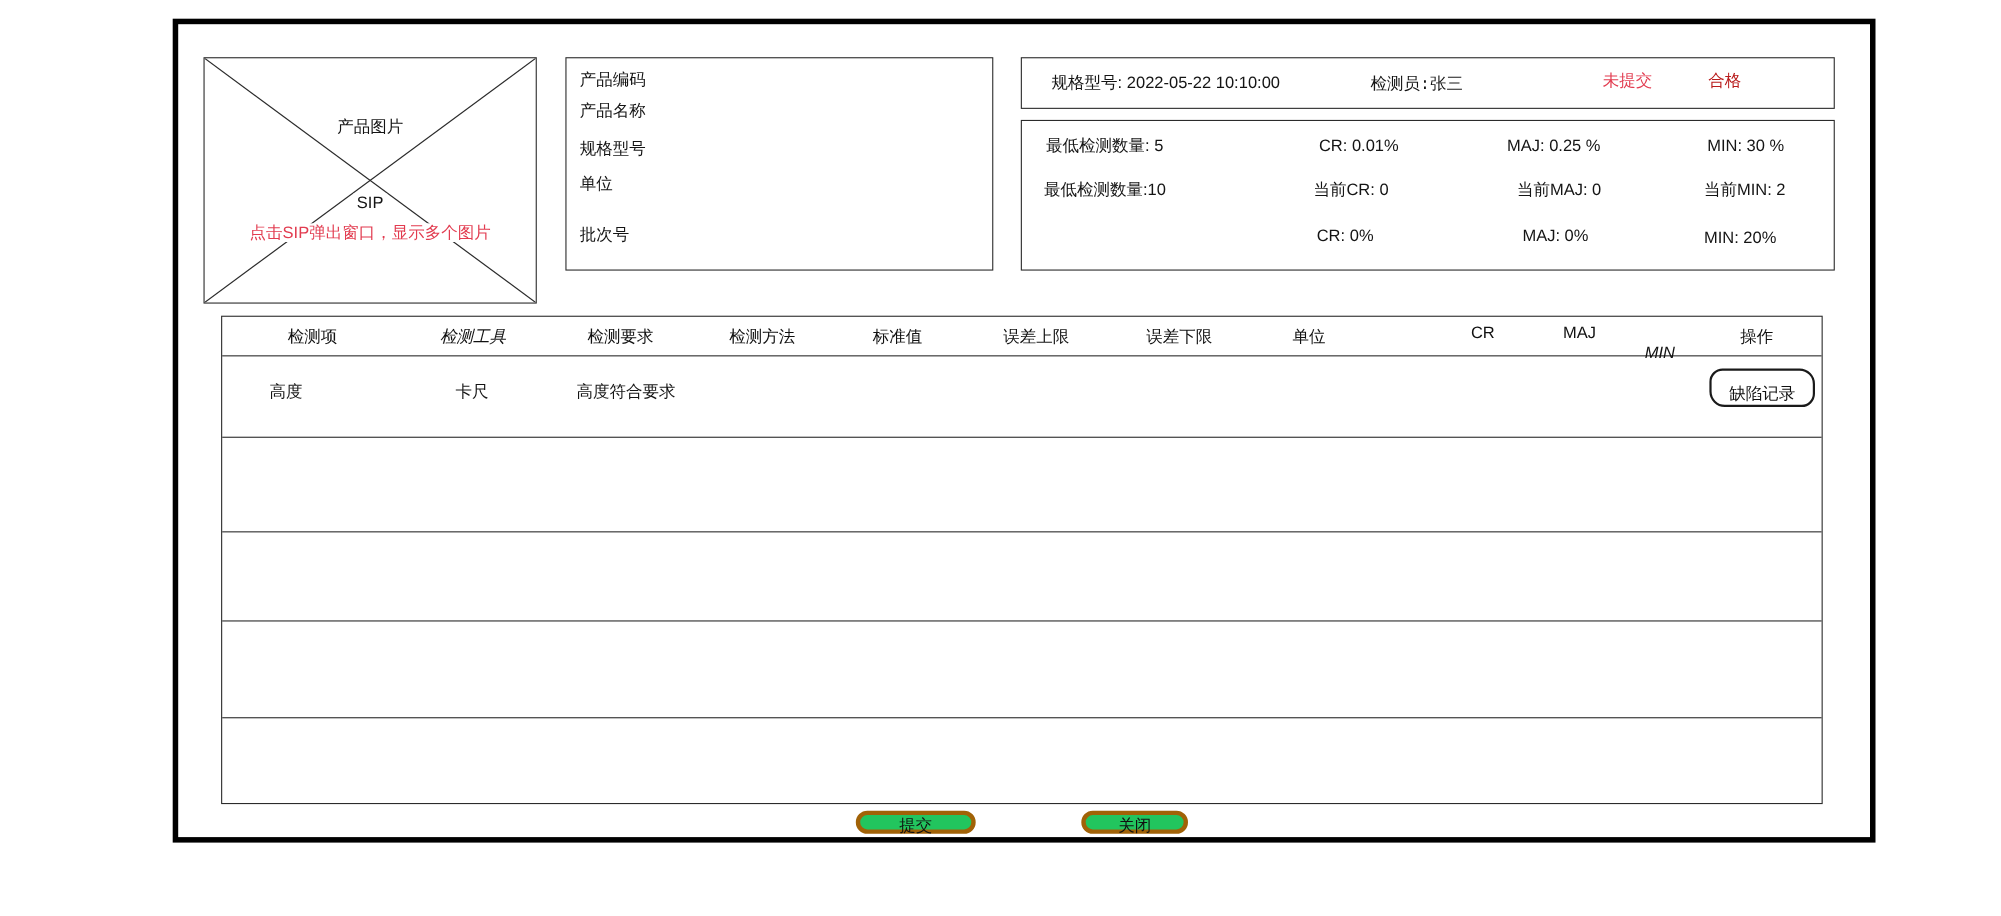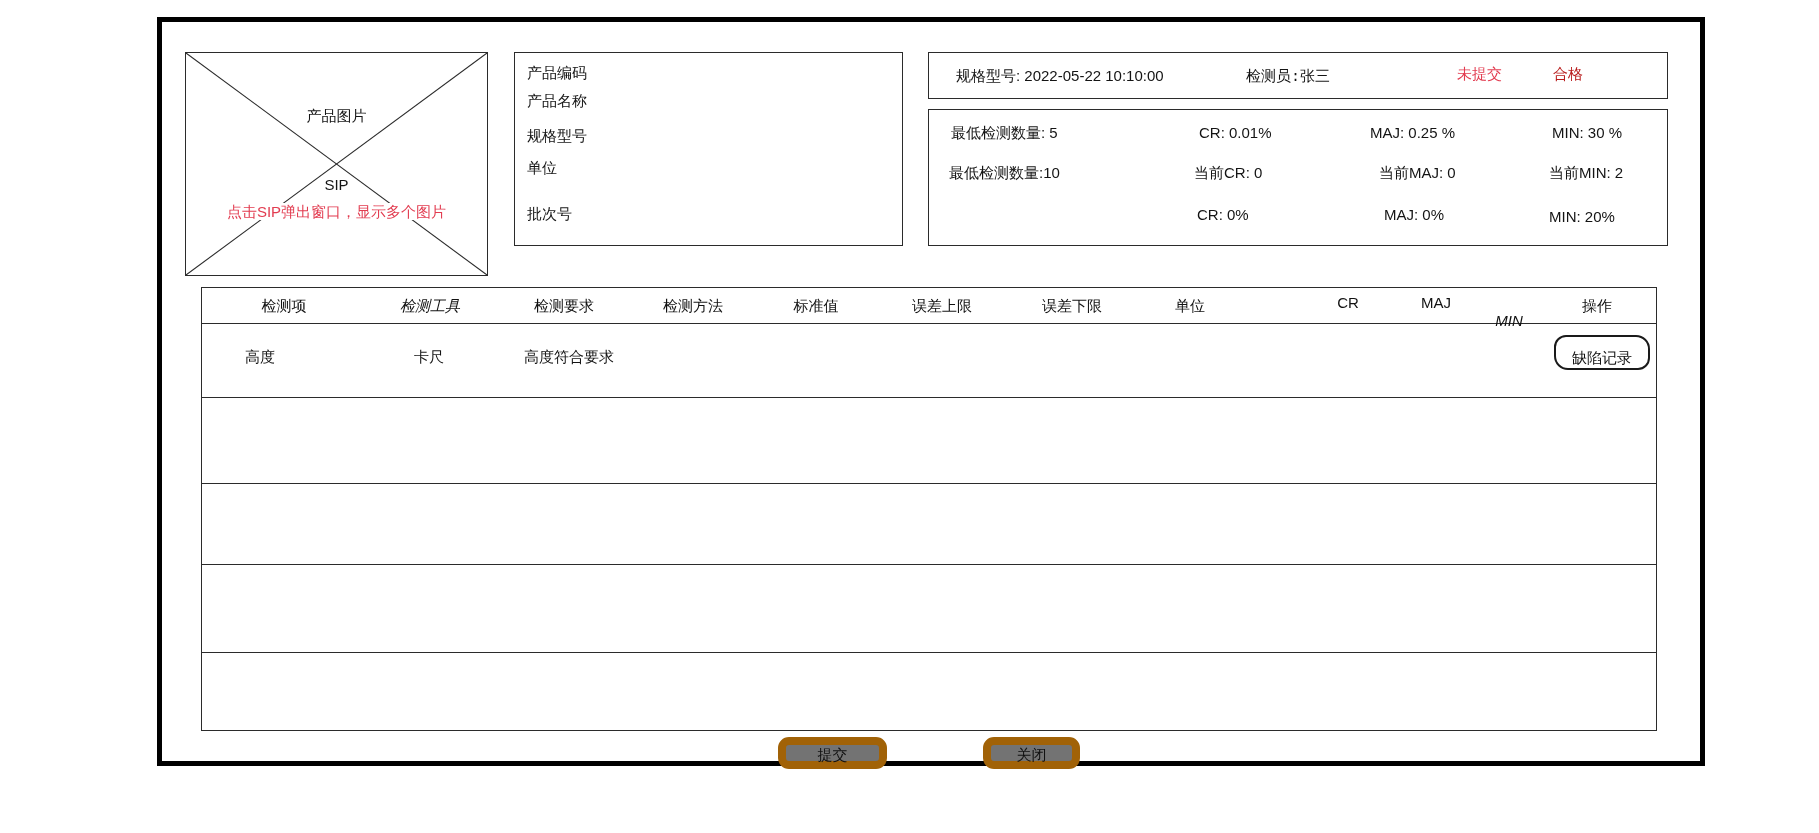--- a/index.html
+++ b/index.html
@@ -22,21 +22,21 @@
   .info-box{left:928px;top:52px;width:740px;height:47px;}
   .stats-box{left:928px;top:109px;width:740px;height:137px;}
   
   .insp-table{left:201px;top:287px;width:1456px;height:444px;border:1px solid #2b2b2b;box-sizing:border-box;background:#fff;}
   .thead{position:relative;height:35px;border-bottom:1px solid #2b2b2b;}
   .th{position:absolute;top:9px;transform:translateX(-50%);font-size:15px;white-space:nowrap;}
   .trow{position:relative;border-bottom:1px solid #2b2b2b;}
   .trow:last-child{border-bottom:none;}
   .defect-btn{position:absolute;left:1352px;top:11px;width:96px;height:35px;border:2px solid #1a1a1a;border-radius:12px 14px 12px 14px;background:#fff;font-family:inherit;font-size:15px;color:#111;cursor:pointer;padding:12px;}
   
-  .pill-btn{position:absolute;height:32px;border:8px solid #a16207;border-radius:11px;background:#737373;font-family:inherit;font-size:15px;color:#111;cursor:pointer;padding:0 8px;box-sizing:border-box;line-height:19px;}
+  .pill-btn{position:absolute;height:21px;border:4px solid #a16207;border-radius:11px;background:#22c55e;font-family:inherit;font-size:15px;color:#111;cursor:pointer;padding:0 8px;box-sizing:border-box;line-height:19px;}
   .submit-btn{left:778px;top:737px;width:109px;}
   .close-btn{left:983px;top:737px;width:97px;}
 </style>
 </head>
 <body>
 
 <div class="stage">
   <div class="frame"></div>
 
   <div class="box img-box">

